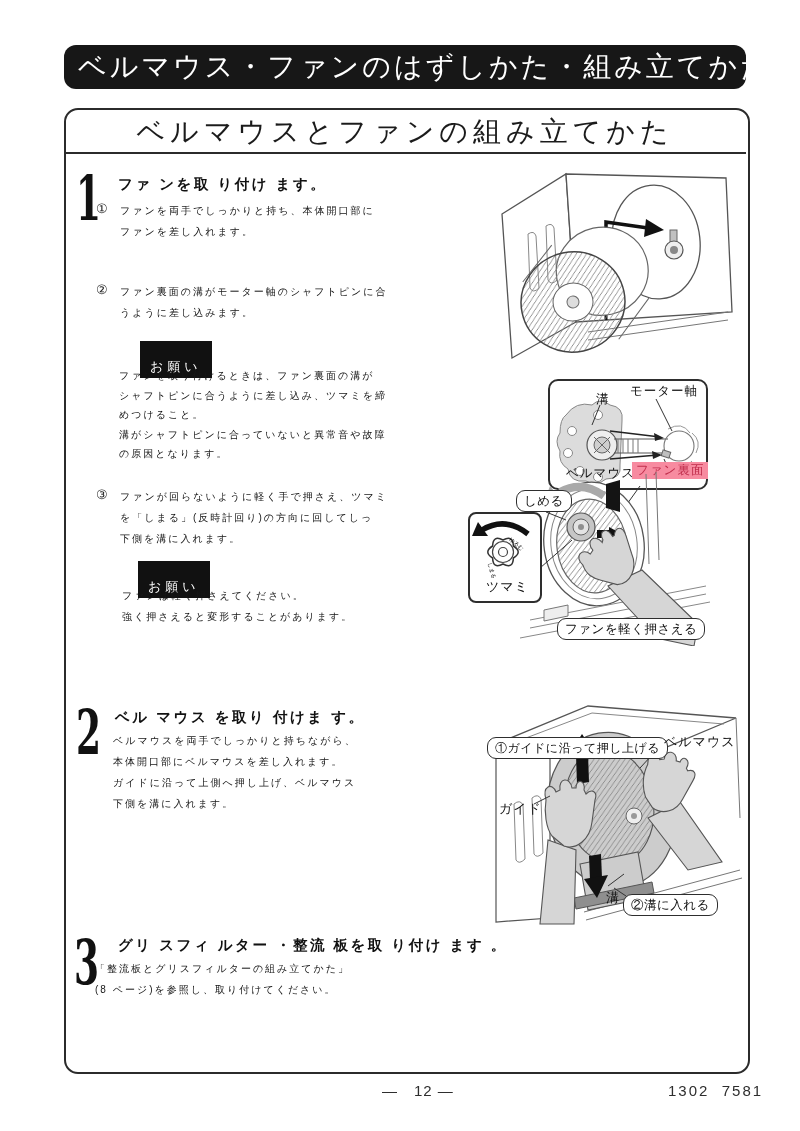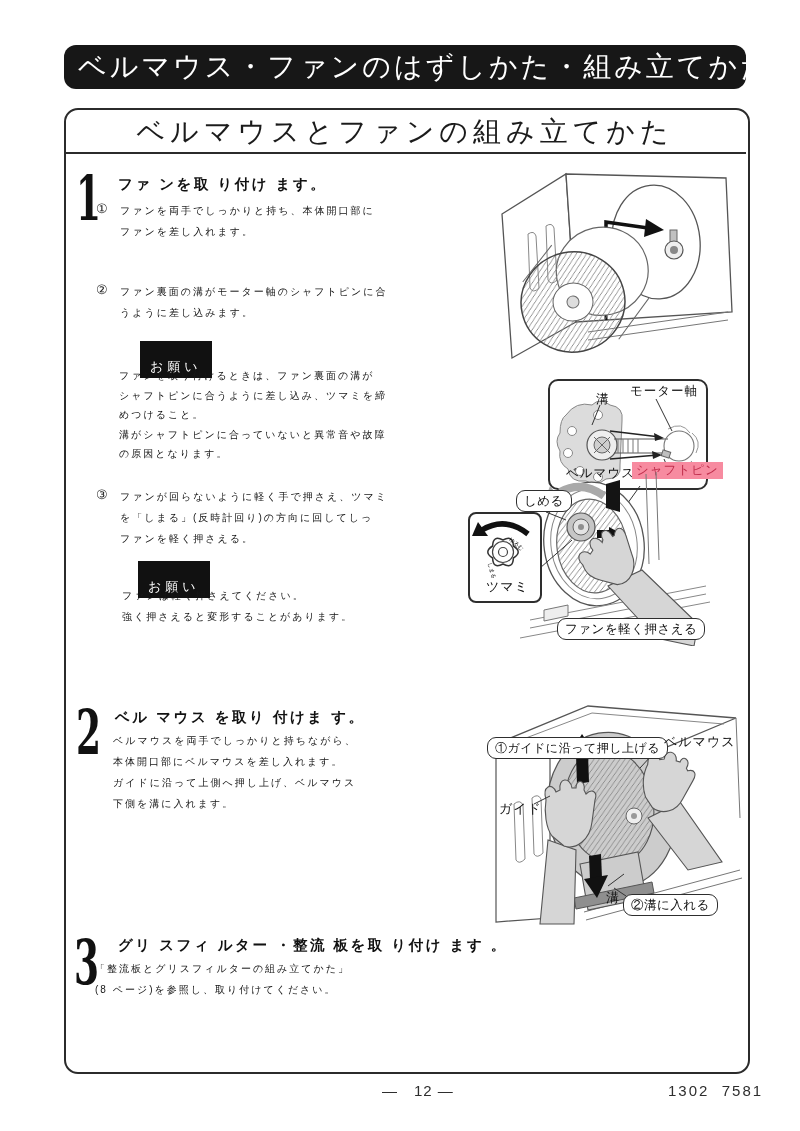--- a/index.html
+++ b/index.html
@@ -70,21 +70,21 @@
   <div class="abs body-text tight" style="left:119px;top:366px;">ファンを取り付けるときは、ファン裏面の溝が
 シャフトピンに合うように差し込み、ツマミを締
 めつけること。
 溝がシャフトピンに合っていないと異常音や故障
 の原因となります。</div>
 
   <div class="abs item" style="left:96px;top:486px;">
     <span class="marker">③</span>
     <span class="body-text">ファンが回らないように軽く手で押さえ、ツマミ
 を「しまる」(反時計回り)の方向に回してしっ
-ファンを軽く押さえる。</span>
+下側を溝に入れます。</span>
   </div>
 
   <div class="abs" style="left:138px;top:561px;">
     <span class="notice-label">お願い</span>
   </div>
   <div class="abs body-text" style="left:122px;top:585px;">ファンは軽く押さえてください。
 強く押さえると変形することがあります。</div>
 
   <svg class="abs" style="left:488px;top:162px;" width="255" height="205" viewBox="0 0 255 205">
     <defs>
@@ -134,21 +134,21 @@
       <polygon points="112,41 102,36 103,44" fill="#222"></polygon>
       <line x1="58" y1="62" x2="106" y2="58" stroke="#222" stroke-width="1.4"></line>
       <polygon points="110,58 100,54 101,62" fill="#222"></polygon>
       <line x1="48" y1="8" x2="40" y2="28" stroke="#333" stroke-width="1"></line>
       <line x1="104" y1="2" x2="120" y2="34" stroke="#333" stroke-width="1"></line>
       <line x1="118" y1="76" x2="112" y2="62" stroke="#333" stroke-width="1"></line>
     </svg>
     <div class="abs small-label" style="left:46px;top:10px;">溝</div>
     <div class="abs small-label" style="left:80px;top:2px;">モーター軸</div>
     <div class="abs small-label" style="left:16px;top:84px;">ベルマウス</div>
-    <div class="abs pink" style="left:82px;top:81px;">シャフトピン</div>
+    <div class="abs pink" style="left:82px;top:81px;">ファン裏面</div>
   </div>
 
   <svg class="abs" style="left:460px;top:468px;" width="250" height="178" viewBox="0 0 250 178">
     <defs>
       <pattern id="hatchB" patternUnits="userSpaceOnUse" width="6" height="6">
         <path d="M0,6 L6,0" stroke="#8a8a8a" stroke-width="1"></path>
       </pattern>
     </defs>
     <line x1="135" y1="18" x2="140" y2="58" stroke="#333" stroke-width="1"></line>
     <line x1="180" y1="18" x2="147" y2="64" stroke="#333" stroke-width="1"></line>

